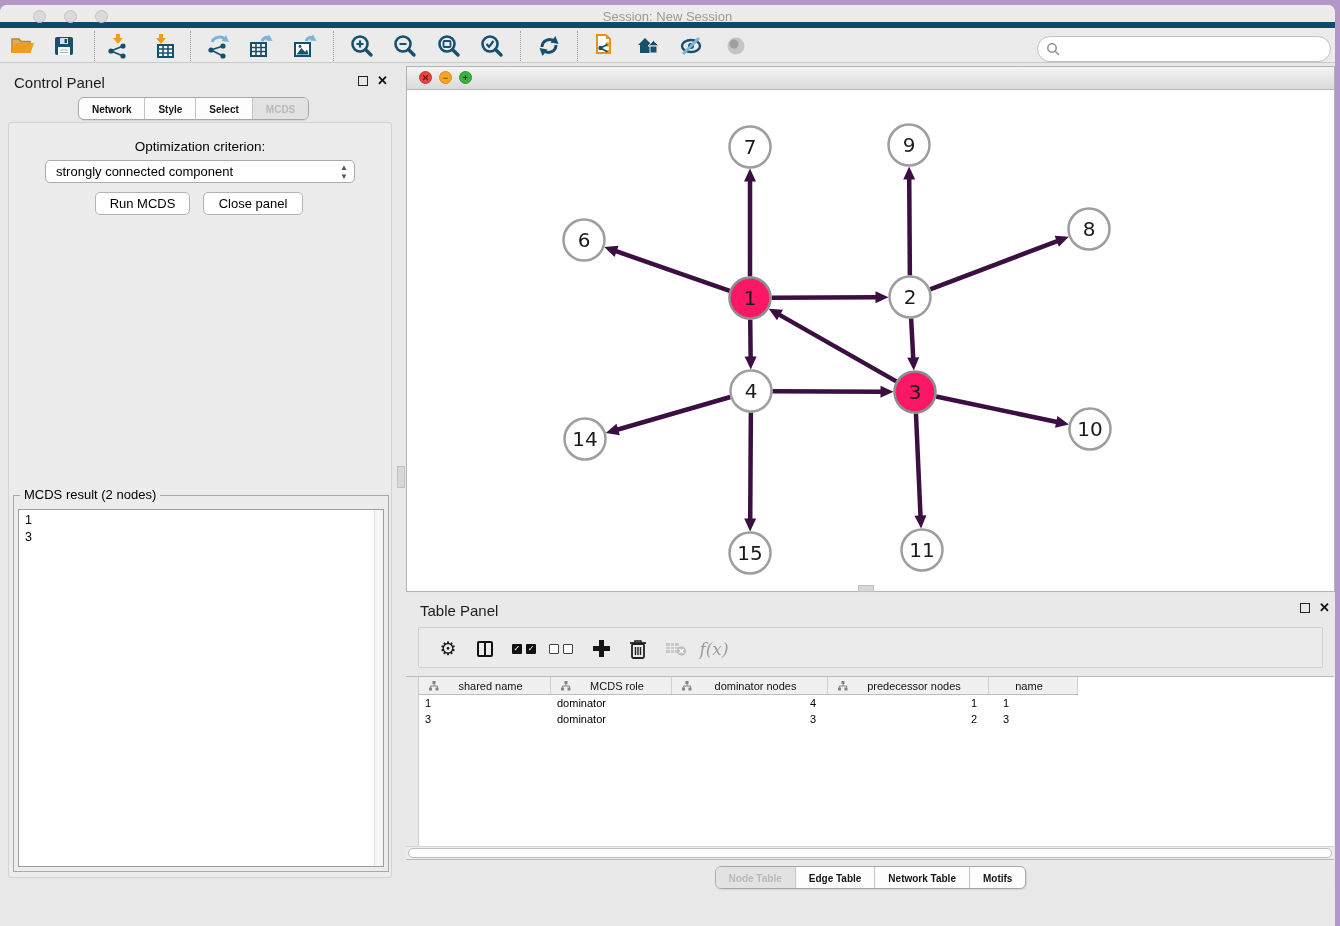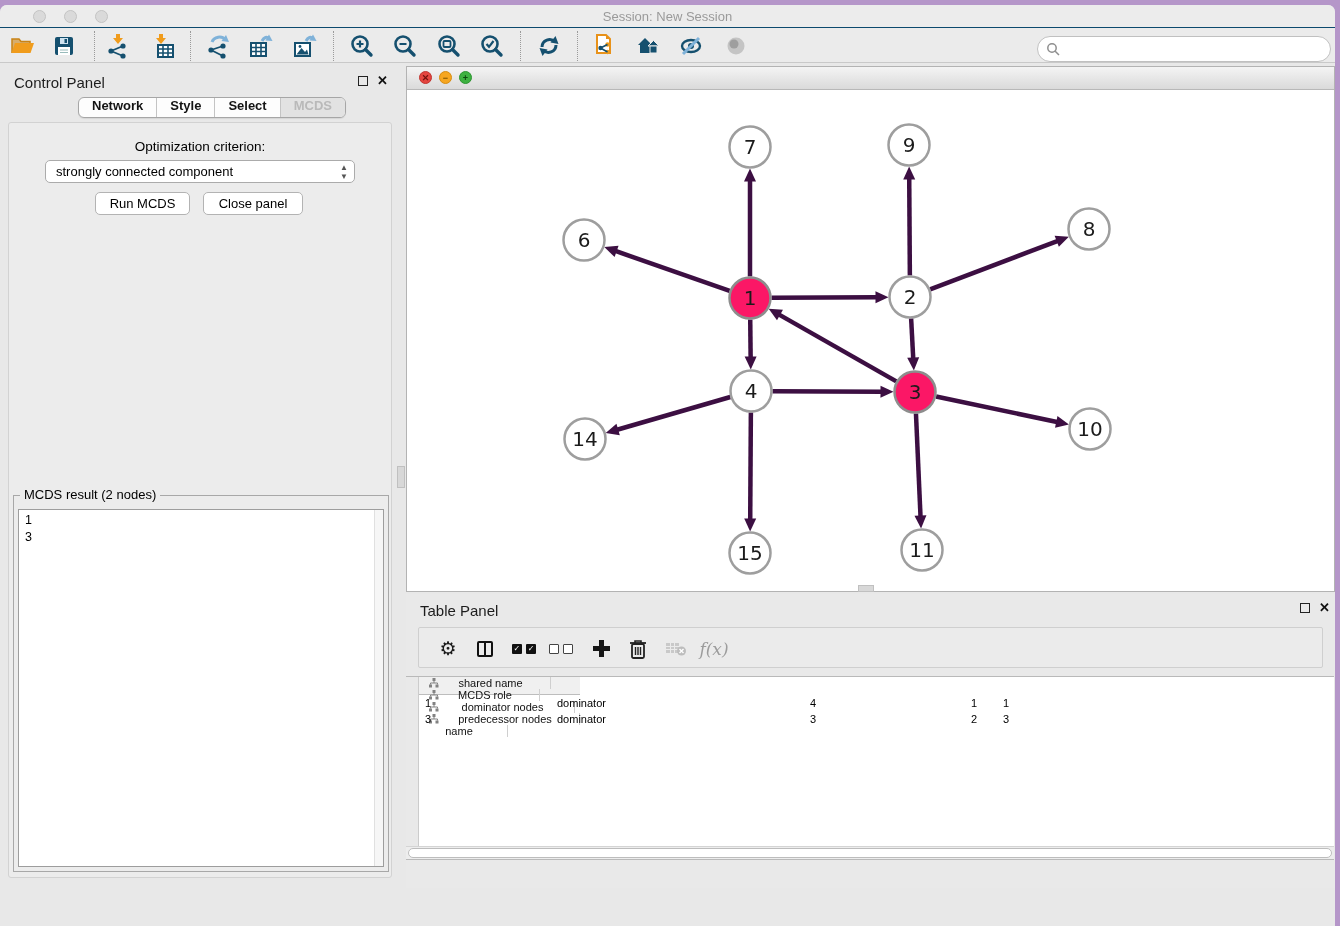--- a/index.html
+++ b/index.html
@@ -1,38 +1,38 @@
 <!DOCTYPE html>
 <html><head>
 <meta charset="utf-8">
 <style>
   * { margin:0; padding:0; box-sizing:border-box; }
   html,body { width:1340px; height:926px; }
   body { background:#b596c9; font-family:"Liberation Sans", sans-serif; position:relative; overflow:hidden; }
   #window { position:absolute; left:0; top:5px; width:1335px; height:921px; background:#e8e8e8; border-radius:7px 7px 0 0; overflow:hidden; }
 
   
-  #titlebar { position:absolute; left:0; top:0; width:100%; height:23px; background:#ececec; border-bottom:1px solid #0c4a6e;padding-left:28px; }
+  #titlebar { position:absolute; left:0; top:0; width:100%; height:23px; background:#ececec; border-bottom:6px solid #0c4a6e;padding-left:28px; }
   .traffic-gray { position:absolute; top:5px; width:13px; height:13px; border-radius:50%; background:#dadada; border:1px solid #c3c3c3; }
   #titlebar .t-title { position:absolute; left:0; right:0; top:4px; text-align:center; font-size:13px; color:#9a9a9a; }
 
   
   #toolbar { position:absolute; left:0; top:23px; width:100%; height:35px; background:#ebebeb; border-bottom:1px solid #c9c9c9; }
   .tb-icon { position:absolute; top:5px; width:26px; height:26px; display:flex; align-items:center; justify-content:center; }
   .tb-sep { position:absolute; top:3px; height:30px; width:0; border-left:1px dotted #9a9a9a; }
   #search-box { position:absolute; left:1037px; top:8px; width:294px; height:26px; background:#fff; border:1px solid #c0c0c0; border-radius:13px; display:flex; align-items:center; padding-left:8px; }
   #search-box input { border:none; outline:none; font-size:13px; width:250px; background:transparent; }
 
   
   #control-panel { position:absolute; left:0; top:61px; width:400px; height:815px; }
   .panel-title { position:absolute; left:14px; top:8px; font-size:15px; color:#1d1d1d; }
   .win-btn { position:absolute; font-size:12px; color:#111; line-height:12px; cursor:default; }
   .float-glyph { display:inline-block; width:10px; height:10px; border:1.6px solid #222; }
   .seg { display:flex; border:1px solid #a6a6a6; border-radius:6px; background:#fdfdfd; overflow:hidden; box-shadow:0 1px 1px rgba(0,0,0,0.08); }
-  .seg .tab { padding:0 13px 4px 13px; font-size:13px; font-weight:700; color:#141414; border-left:1px solid #c4c4c4; white-space:nowrap; }
+  .seg .tab { padding:6px 13px 4px 13px; font-size:10px; font-weight:700; color:#141414; border-left:1px solid #c4c4c4; white-space:nowrap; }
   .seg .tab:first-child { border-left:none; }
   .seg .tab.active { background:#e2e2e2; color:#b9b9b9; }
   #cp-tabs { position:absolute; left:78px; top:31px; }
   #cp-inner { position:absolute; left:8px; top:56px; width:384px; height:756px; background:#ececec; border:1px solid #d2d2d2; border-radius:3px; }
   #opt-label { position:absolute; left:0; top:16px; width:100%; text-align:center; font-size:13.5px; color:#000; }
   #criterion-select { position:absolute; left:36px; top:37px; width:310px; height:23px; background:#fff; border:1px solid #ababab; border-radius:5px; font-size:13px; color:#000; display:flex; align-items:center; padding-left:10px; }
   .spinner { position:absolute; right:6px; top:2px; font-size:8px; color:#555; line-height:9px; text-align:center; }
   .cp-btn { position:absolute; top:69px; height:23px; background:#fff; border:1px solid #b3b3b3; border-radius:5px; font-size:13px; color:#000; display:flex; align-items:center; justify-content:center; font-family:"Liberation Sans",sans-serif; }
   #mcds-group { position:absolute; left:4px; top:372px; width:376px; height:377px; border:1px solid #a8a8a8; }
   #mcds-group-label { position:absolute; left:6px; top:-9px; background:#ececec; padding:0 4px; font-size:13px; color:#000; }
@@ -46,21 +46,21 @@
   .tl { position:absolute; top:4px; width:13px; height:13px; border-radius:50%; font-size:9px; font-weight:bold; text-align:center; line-height:13px; }
   #net-title { position:absolute; left:0; right:0; top:4px; text-align:center; font-size:13px; color:#111; }
   #net-canvas { position:absolute; left:0; top:23px; width:927px; height:501px; background:#fff; }
 
   
   #table-panel { position:absolute; left:406px; top:589px; width:929px; height:294px; background:#e9e9e9; }
   #tp-toolbar { position:absolute; left:12px; top:33px; width:905px; height:41px; background:#ebebeb; border:1px solid #cfcfcf; border-radius:2px; }
   .tp-icon { position:absolute; top:0; height:41px; display:flex; align-items:center; justify-content:center; width:30px; }
   #node-table { position:absolute; left:0; top:82px; width:928px; height:184px; background:#fff; border-top:1px solid #b9b9b9; border-bottom:1px solid #b9b9b9; }
   #rowhdr { position:absolute; left:0; top:0; bottom:13px; width:13px; background:#e9e9e9; border-right:1px solid #cccccc; }
-  #thead { position:absolute; left:13px; top:0; height:18px; display:flex; background:#f0f0f0; border-bottom:1px solid #bdbdbd;flex-direction:column; }
+  #thead { position:absolute; left:13px; top:0; height:18px; display:flex; background:#f0f0f0; border-bottom:1px solid #bdbdbd; }
   .th { display:flex; align-items:center; font-size:11px; color:#111; border-right:1px solid #cfcfcf; position:relative; }
   .th .sort-ic { margin-left:10px; }
   .th span { flex:1; text-align:center; padding-right:8px; }
   .trow { position:absolute; left:13px; display:flex; height:16px; }
   .td { font-size:11px; color:#000; display:flex; align-items:center; }
   #hscroll { position:absolute; left:0; right:0; bottom:0; height:13px; background:#ededed; border-top:1px solid #d4d4d4; }
   #hscroll .thumb { position:absolute; left:2px; right:2px; top:1px; height:10px; background:#fff; border:1px solid #bdbdbd; border-radius:6px; }
   #bottom-tabs { position:absolute; left:50%; transform:translateX(-50%); top:272px; }
 
   
@@ -440,16 +440,22 @@
             <div class="td" style="width: 156px; justify-content: flex-end; padding: 0px 12px 0px 0px;">3</div>
             <div class="td" style="width: 161px; justify-content: flex-end; padding: 0px 12px 0px 0px;">2</div>
             <div class="td" style="width: 89px; justify-content: flex-start; padding: 0px 0px 0px 14px;">3</div>
           </div>
         </div>
       <div id="hscroll">
           <div class="thumb"></div>
         </div>
     </div>
 
+    <div id="bottom-tabs" class="seg">
+        <div class="tab active">Node Table</div>
+        <div class="tab">Edge Table</div>
+        <div class="tab">Network Table</div>
+        <div class="tab">Motifs</div>
+      </div>
   </div>
 
 
 </div>
 
 </body></html>

